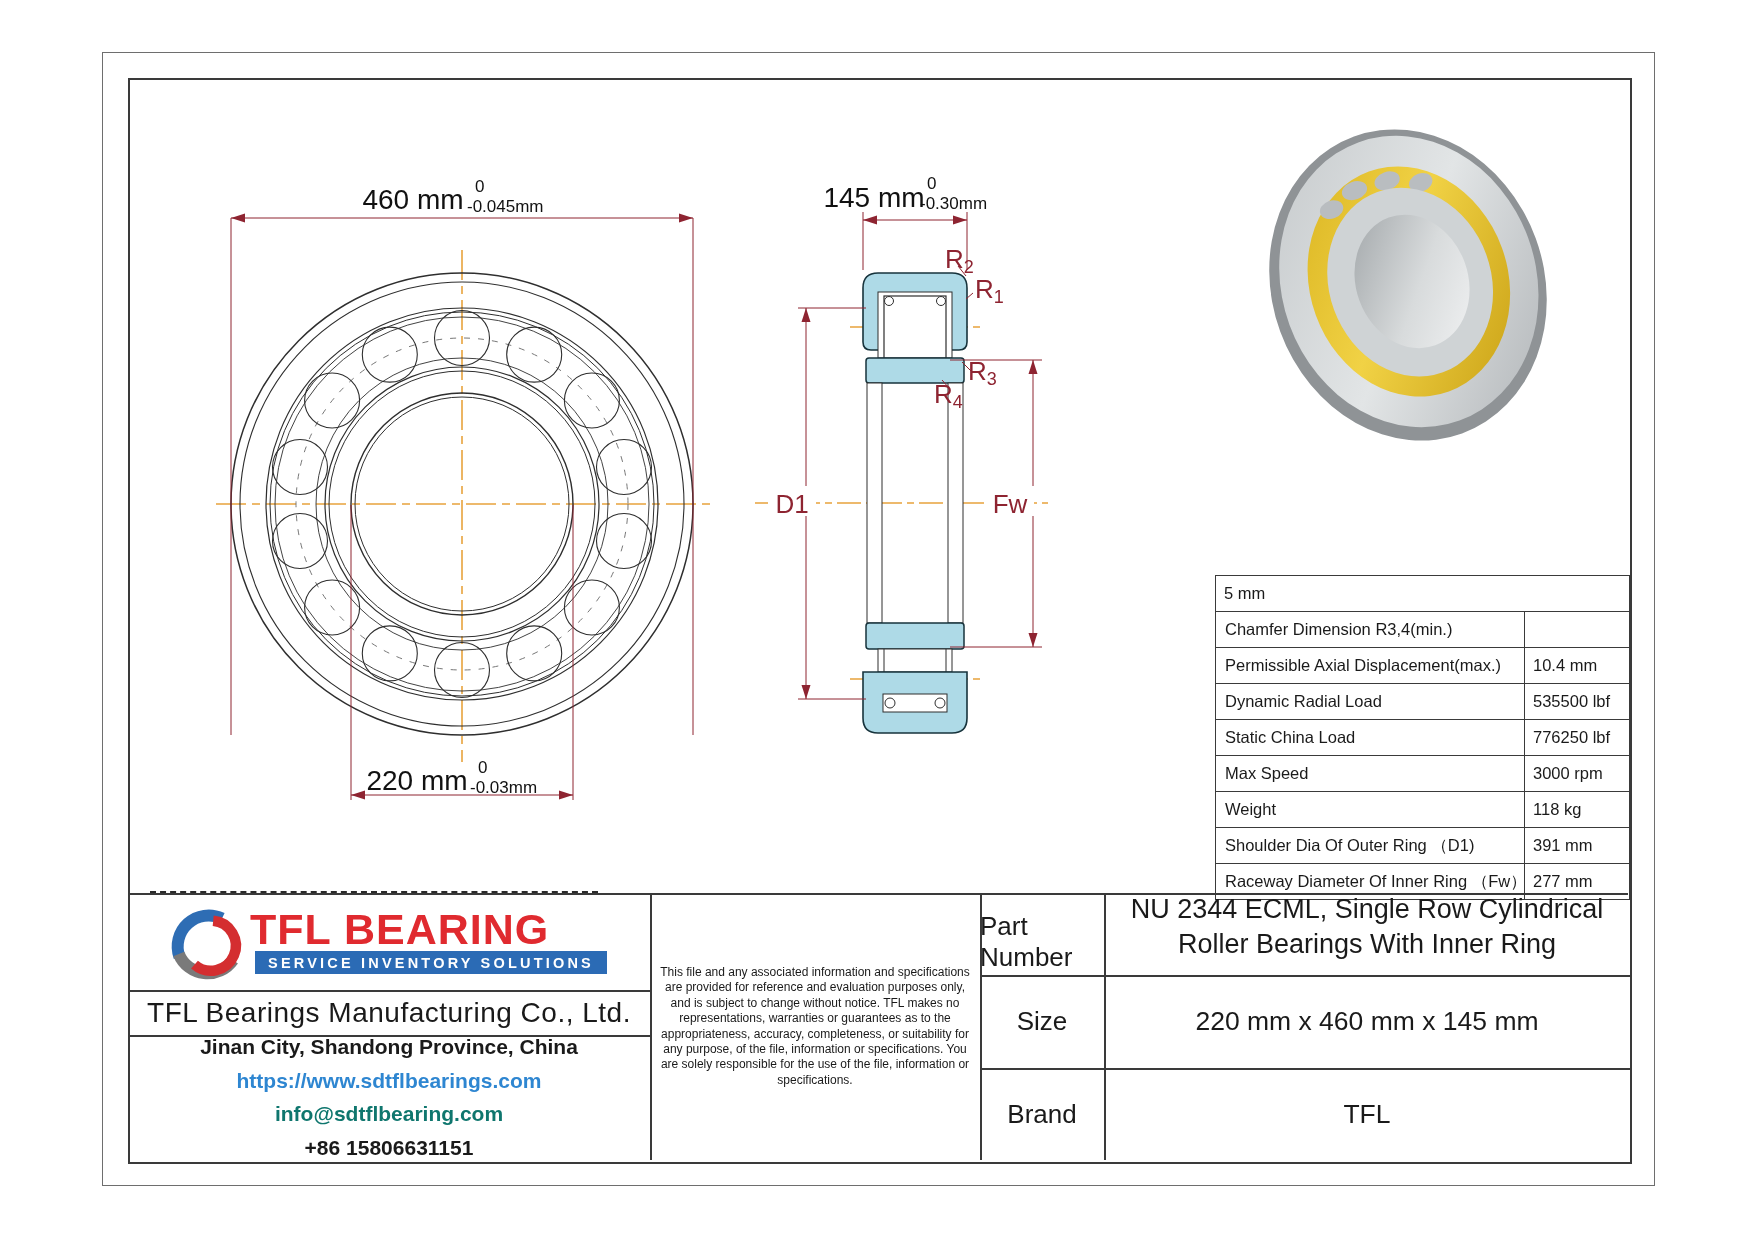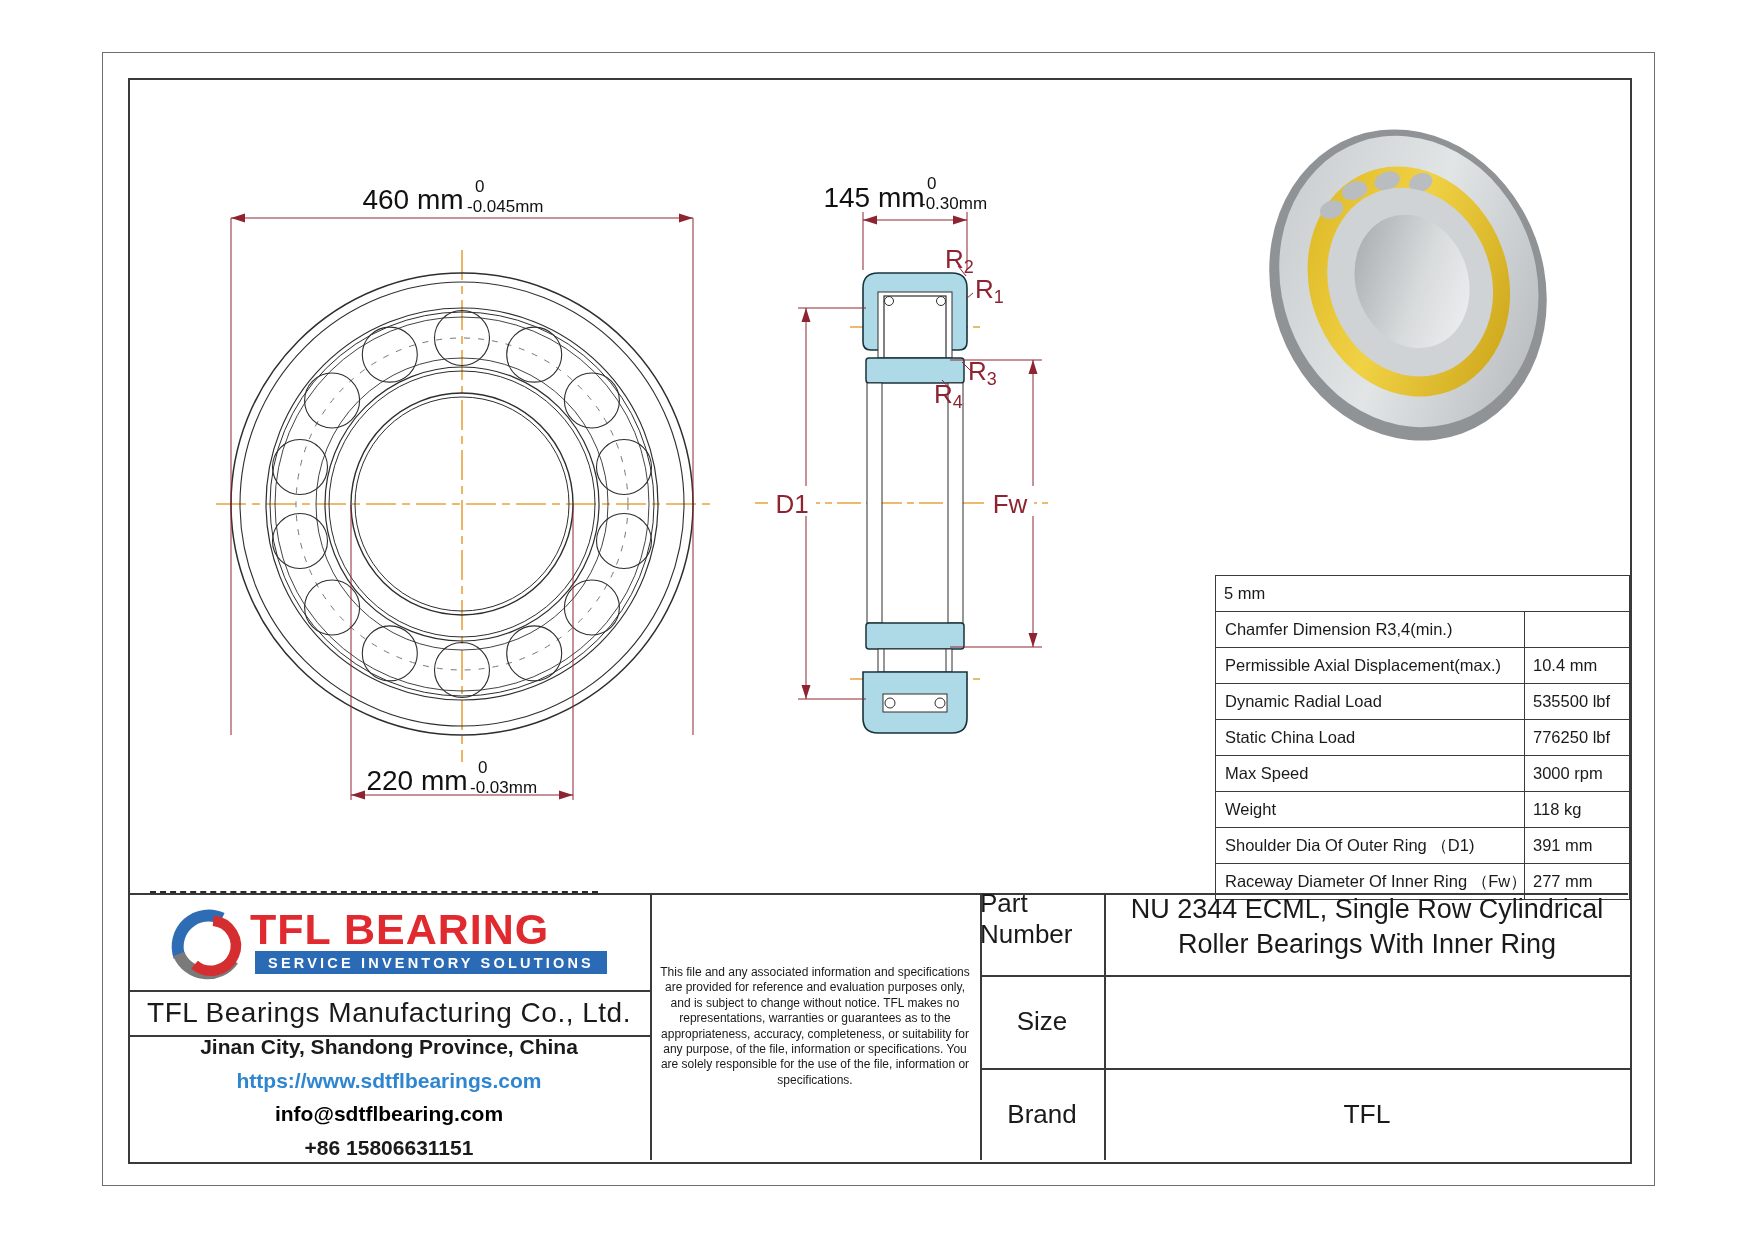--- a/index.html
+++ b/index.html
@@ -269,27 +269,28 @@
     <path d="M50.2,20.8 A25,25 0 1 1 31.5,64.6" stroke="#D42E30" stroke-width="10.5" fill="none"></path>
   </svg>
   <div id="logo-wordmark" class="abs">TFL BEARING</div>
   <div id="logo-banner" class="abs">SERVICE INVENTORY SOLUTIONS</div>
 
   <div id="company-name" class="abs">TFL Bearings Manufacturing Co., Ltd.</div>
 
   <div id="contact-cell" class="abs">
     <div>Jinan City, Shandong Province, China</div>
     <a href="#" style="color:#2E86D1">https://www.sdtflbearings.com</a>
-    <a href="#" style="color:#000000">info@sdtflbearing.com</a>
+    <a href="#" style="color:#0f766e">info@sdtflbearing.com</a>
     <div>+86 15806631151</div>
   </div>
 
   <div id="disclaimer-cell" class="abs">
     <div id="disclaimer-text">This file and any associated information and specifications are provided for reference and evaluation purposes only, and is subject to change without notice. TFL makes no representations, warranties or guarantees as to the appropriateness, accuracy, completeness, or suitability for any purpose, of the file, information or specifications.  You are solely responsible for the use of the file, information or specifications.</div>
   </div>
 
-  <div class="field-label" style="top:886px;height:66px">Part Number</div>
+  <div class="field-label" style="top:909px;height:66px">Part Number</div>
   <div class="field-value" style="top:893px;height:68px;font-size:27px">NU 2344 ECML, Single Row Cylindrical Roller Bearings With Inner Ring</div>
   <div class="field-label" style="top:975px;height:93px">Size</div>
+  <div class="field-value" style="top:975px;height:93px">220 mm x 460 mm x 145 mm</div>
   <div class="field-label" style="top:1068px;height:92px">Brand</div>
   <div class="field-value" style="top:1068px;height:92px">TFL</div>
 
 </div>
 
 </body></html>

